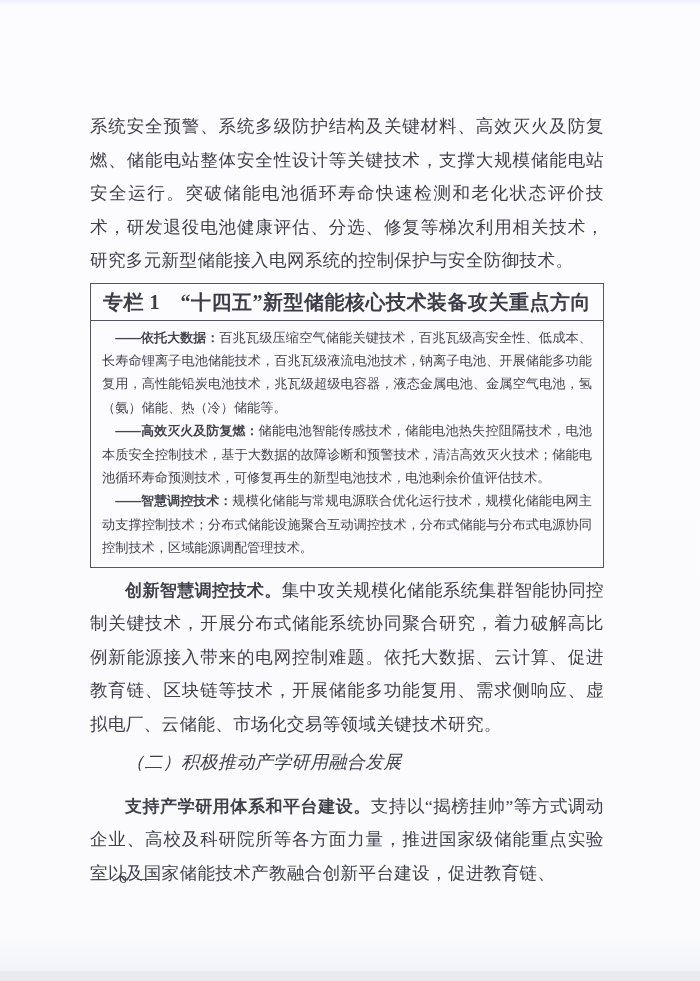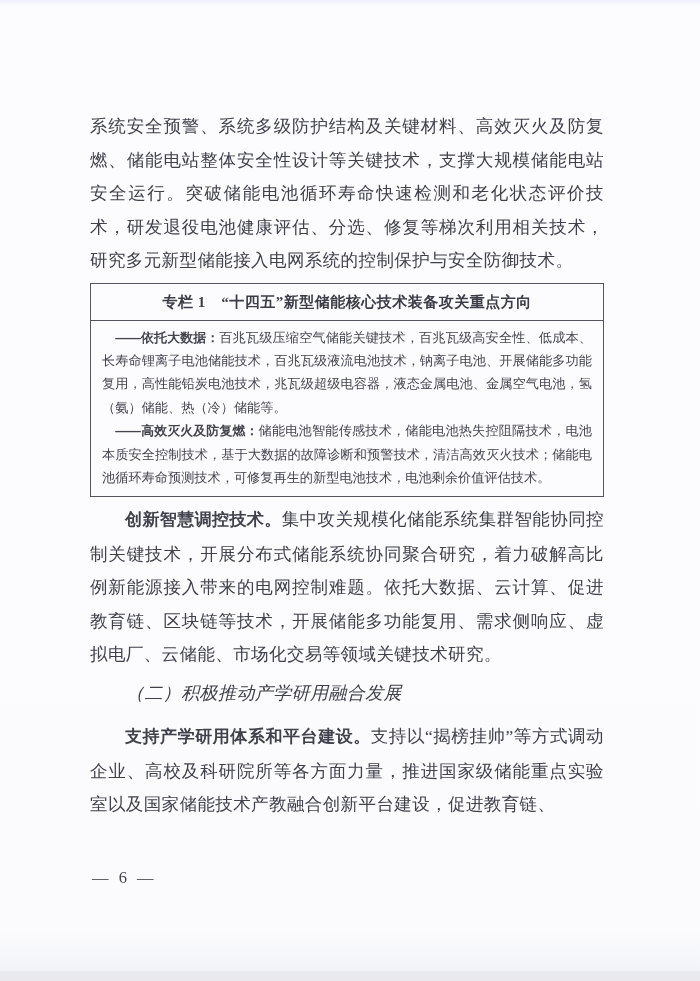--- a/index.html
+++ b/index.html
@@ -19,34 +19,34 @@
   p{margin:0;}
   .body-para{
     font-size:17.5px;
     line-height:33.5px;
     text-align:justify;
     letter-spacing:0.4px;
   }
   .indent2{text-indent:2em;}
   .para-lead{
     font-weight:700;
-    font-family:Liberation Mono, monospace;
+    font-family:Liberation Serif, serif;
     font-size:17px;
   }
   .callout-box{
     margin-top:5px;
     border:1.4px solid #55555e;
     background:rgba(252,252,254,0.6);
   }
   .box-title{
     height:36px;
     line-height:36px;
     text-align:center;
     font-weight:700;
-    font-size:15px;
+    font-size:20px;
     border-bottom:1.4px solid #55555e;
     letter-spacing:0.5px;
     color:#3d3d47;
   }
   .box-body{
     padding:5px 11px 7px 11px;
   }
   .box-para{
     font-size:13.2px;
     line-height:23.4px;
@@ -83,20 +83,21 @@
 <div class="page">
   <div class="content">
 
     <p class="body-para">系统安全预警、系统多级防护结构及关键材料、高效灭火及防复燃、储能电站整体安全性设计等关键技术，支撑大规模储能电站安全运行。突破储能电池循环寿命快速检测和老化状态评价技术，研发退役电池健康评估、分选、修复等梯次利用相关技术，研究多元新型储能接入电网系统的控制保护与安全防御技术。</p>
 
     <div class="callout-box">
       <div class="box-title">专栏 1　“十四五”新型储能核心技术装备攻关重点方向</div>
       <div class="box-body">
         <p class="box-para"><span class="box-lead">——依托大数据：</span><span>百兆瓦级压缩空气储能关键技术，百兆瓦级高安全性、低成本、长寿命锂离子电池储能技术，百兆瓦级液流电池技术，钠离子电池、开展储能多功能复用，高性能铅炭电池技术，兆瓦级超级电容器，液态金属电池、金属空气电池，氢（氨）储能、热（冷）储能等。</span></p>
         <p class="box-para"><span class="box-lead">——高效灭火及防复燃：</span><span>储能电池智能传感技术，储能电池热失控阻隔技术，电池本质安全控制技术，基于大数据的故障诊断和预警技术，清洁高效灭火技术；储能电池循环寿命预测技术，可修复再生的新型电池技术，电池剩余价值评估技术。</span></p>
+        <p class="box-para"><span class="box-lead">——智慧调控技术：</span><span>规模化储能与常规电源联合优化运行技术，规模化储能电网主动支撑控制技术；分布式储能设施聚合互动调控技术，分布式储能与分布式电源协同控制技术，区域能源调配管理技术。</span></p>
       </div>
     </div>
 
     <p class="body-para indent2 smart-para"><span class="para-lead">创新智慧调控技术。</span><span>集中攻关规模化储能系统集群智能协同控制关键技术，开展分布式储能系统协同聚合研究，着力破解高比例新能源接入带来的电网控制难题。依托大数据、云计算、促进教育链、区块链等技术，开展储能多功能复用、需求侧响应、虚拟电厂、云储能、市场化交易等领域关键技术研究。</span></p>
 
     <p class="section-heading">（二）积极推动产学研用融合发展</p>
 
     <p class="body-para indent2 support-para"><span class="para-lead">支持产学研用体系和平台建设。</span><span>支持以“揭榜挂帅”等方式调动企业、高校及科研院所等各方面力量，推进国家级储能重点实验室以及国家储能技术产教融合创新平台建设，促进教育链、</span></p>
 
   </div>

